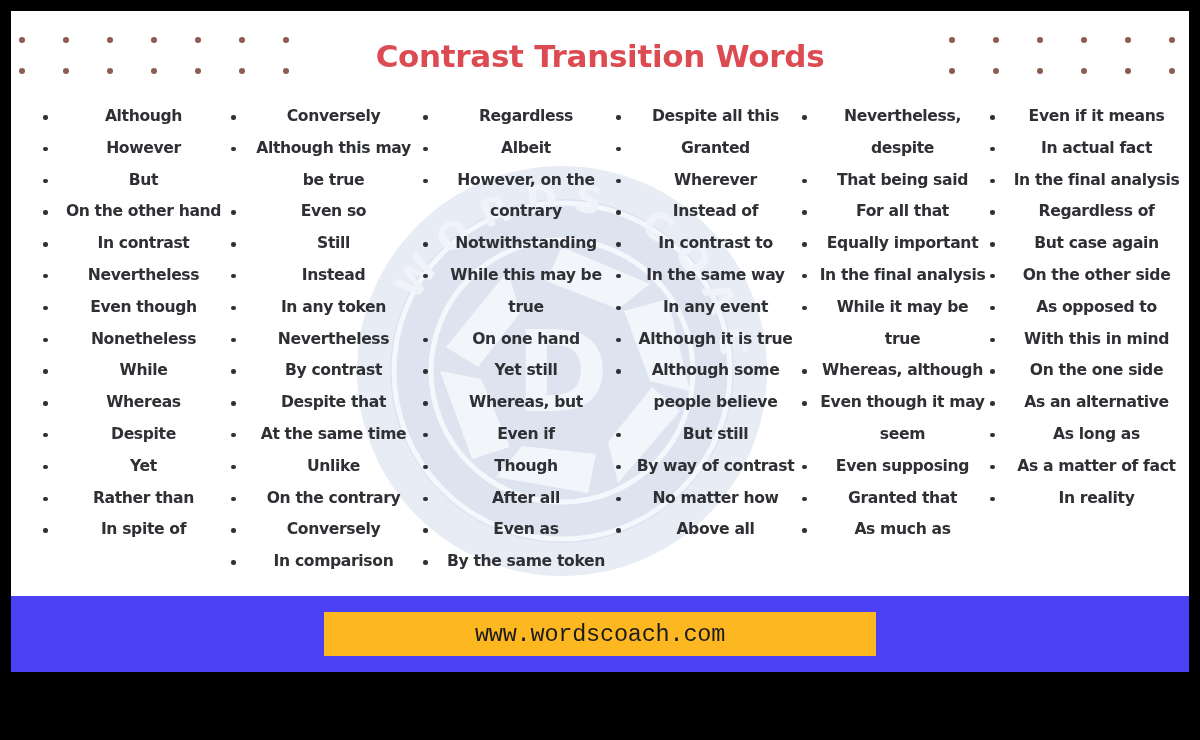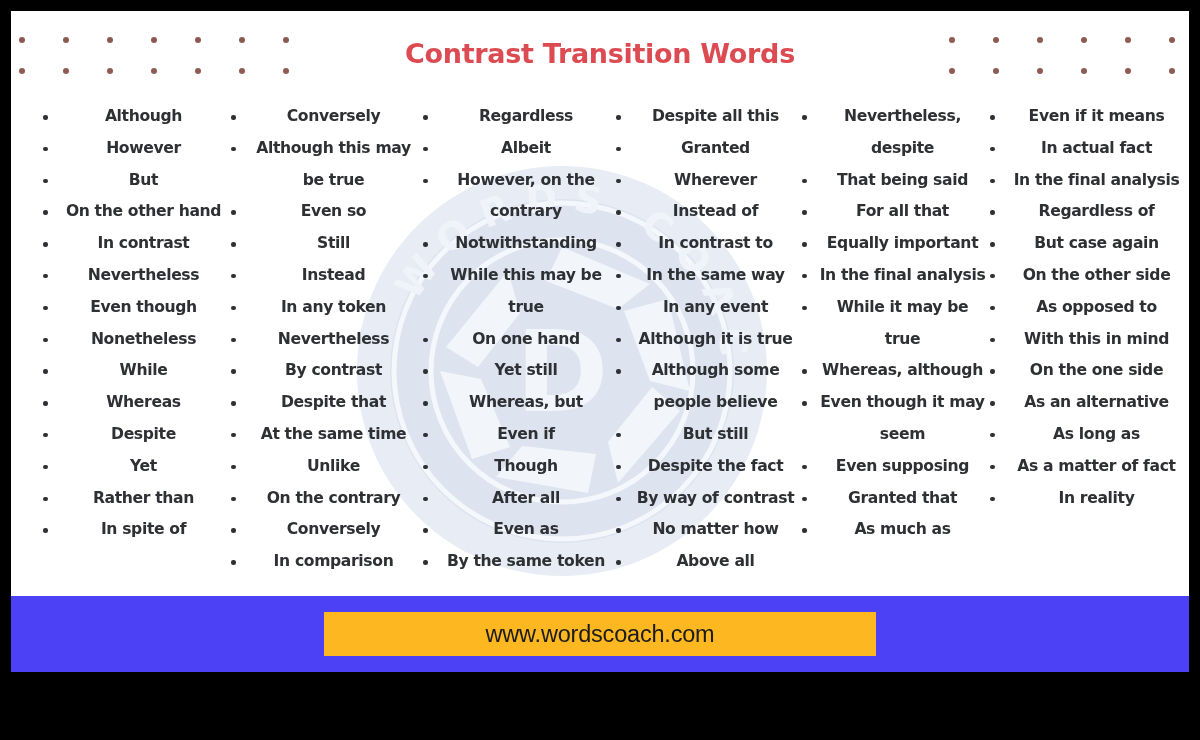--- a/index.html
+++ b/index.html
@@ -68,21 +68,21 @@
     pointer-events: none;
   }
 
   
   .title {
     position: absolute;
     left: 0;
     right: 0;
     top: 27px;
     text-align: center;
-    font-size: 27px;
+    font-size: 31px;
     font-weight: 700;
     letter-spacing: -0.3px;
     color: #dd4b52;
     font-family: "DejaVu Sans", sans-serif;
   }
 
   
   .columns {
     position: absolute;
     left: 30px;
@@ -150,21 +150,21 @@
     height: 44px;
     background: #fdb721;
     display: flex;
     align-items: center;
     justify-content: center;
   }
   .url-text {
     font-size: 23.5px;
     font-weight: 400;
     color: #1b1b1b;
-    font-family: Liberation Sans, sans-serif;
+    font-family: Liberation Mono, monospace;
     letter-spacing: -0.2px;
   }
 </style>
 </head>
 <body>
 
 <div id="poster">
 
   <div class="card">
 
@@ -289,21 +289,20 @@
             <li>Despite all this</li>
             <li>Granted</li>
             <li>Wherever</li>
             <li>Instead of</li>
             <li>In contrast to</li>
             <li>In the same way</li>
             <li>In any event</li>
             <li>Although it is true</li>
             <li>Although some people believe</li>
             <li>But still</li>
-            <li>Despite the fact</li>
             <li>By way of contrast</li>
             <li>No matter how</li>
             <li>Above all</li>
           </ul>
       </div>
       <div class="col col4">
         <ul>
             <li>Nevertheless, despite</li>
             <li>That being said</li>
             <li>For all that</li>

